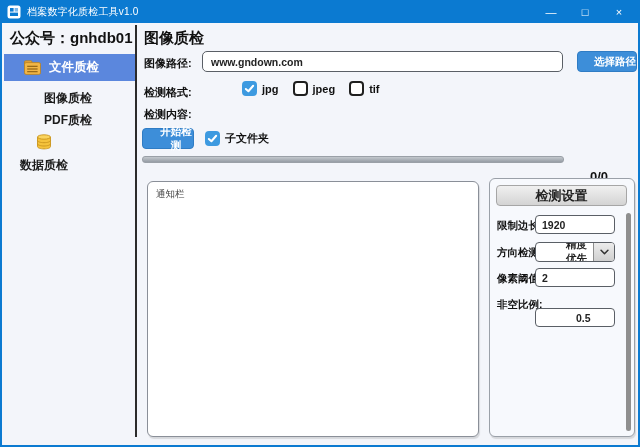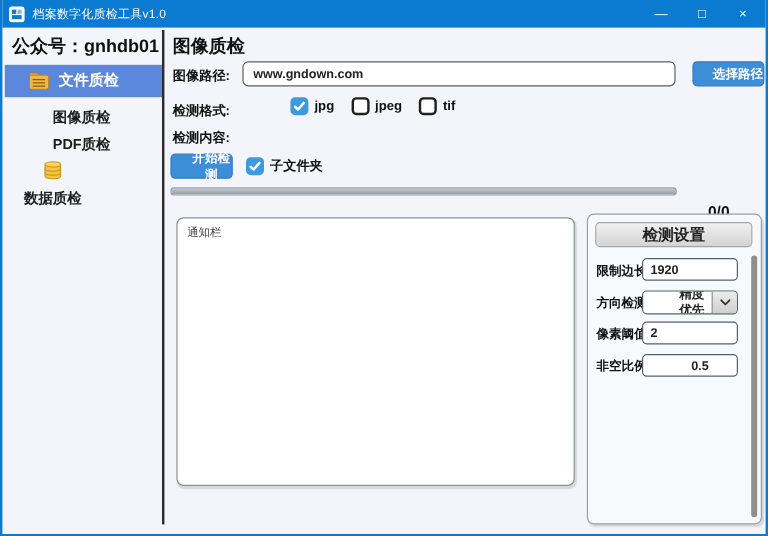--- a/index.html
+++ b/index.html
@@ -57,21 +57,21 @@
   }
   .cb.off { background:#fff; border:2px solid #1f1f1f; }
   .cb.on  { background:#3d9ae0; border:2px solid #3d9ae0; }
   .cb-label { font-size:11px; font-weight:bold; color:#111; }
   .progress {
     position:absolute; left:140px; top:156px; width:422px; height:7px;
     border-radius:3px; background:linear-gradient(#c3c8cd,#969da5); border:1px solid #9aa0a7;
   }
   .counter { position:absolute; left:578px; top:150px; width:38px; text-align:center; font-size:13px; font-weight:bold; color:#111;margin-top:19px; }
   .notice {
-    position:absolute; left:145px; top:181px; width:332px; height:224px;
+    position:absolute; left:145px; top:181px; width:332px; height:256px;
     background:#fff; border:1.5px solid #8a8f98; border-radius:6px;
     box-shadow:1px 2px 1px rgba(0,0,0,0.12);
     font-size:9.5px; color:#444; padding:6px 8px;
   }
   
   .settings {
     position:absolute; left:487px; top:178px; width:146px; height:259px;
     background:#f7f9fd; border:1.5px solid #9aa0a8; border-radius:6px;
     box-shadow:1px 2px 1px rgba(0,0,0,0.12);
   }
@@ -222,18 +222,18 @@
         <svg width="9" height="6" viewBox="0 0 10 7">
             <polyline points="1,1.5 5,5.5 9,1.5" fill="none" stroke="#333" stroke-width="1.8" stroke-linecap="round" stroke-linejoin="round"></polyline>
           </svg>
       </span>
     </div>
 
     <div class="set-label" style="top:93px;">像素阈值:</div>
     <input class="set-input" style="top: 89px;" type="text" value="2">
 
     <div class="set-label" style="top:119px;">非空比例:</div>
-    <input class="set-input" style="top: 116px; padding-left: 40px;" type="text" value="0.5">
+    <input class="set-input" style="top: 129px; padding-left: 40px;" type="text" value="0.5">
 
     <div class="scrollthumb"></div>
   </div>
 
 </div>
 
 </body></html>

